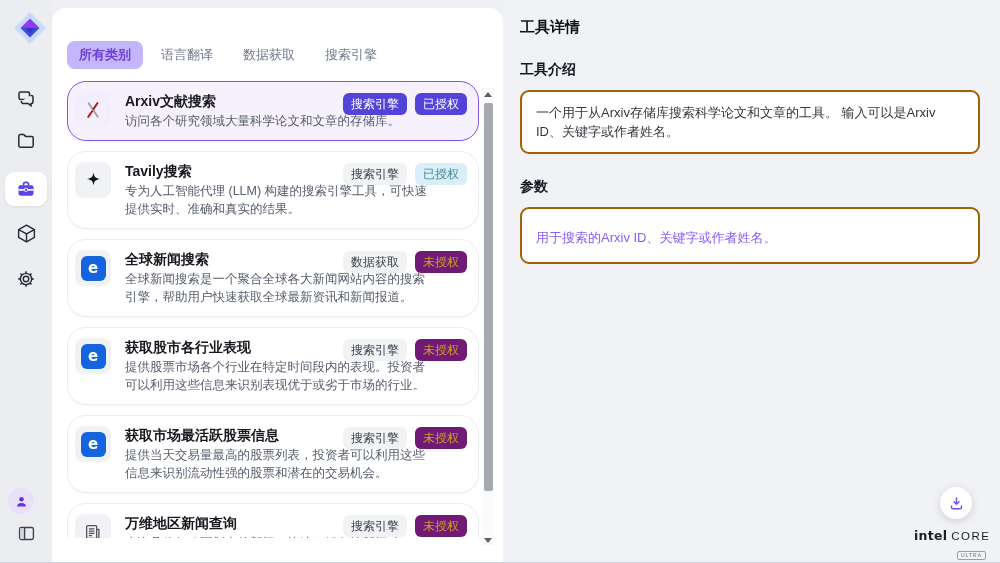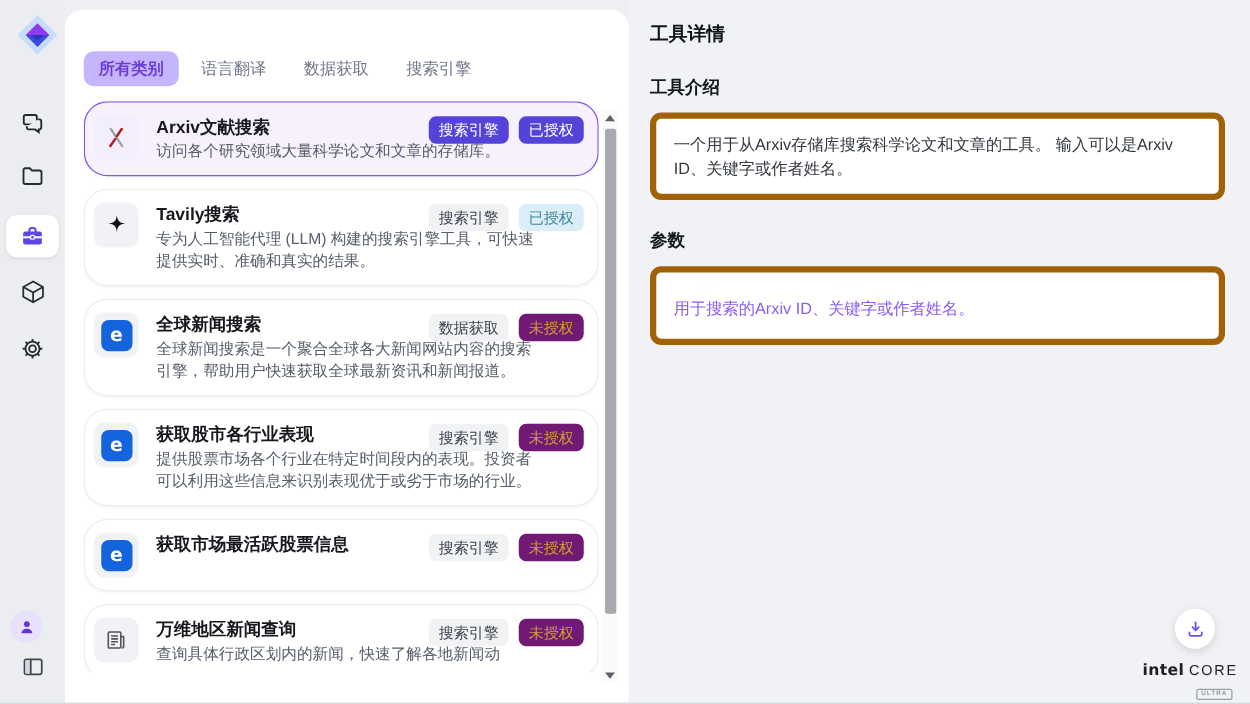--- a/index.html
+++ b/index.html
@@ -44,21 +44,21 @@
   .vscroll { position:absolute; right:9px; top:80px; width:12px; height:458px; background:#fafafa; }
   .vscroll .arrow { position:absolute; left:0; width:12px; height:12px; display:flex; align-items:center; justify-content:center; }
   .tri-up { width:0; height:0; border-left:4px solid transparent; border-right:4px solid transparent; border-bottom:5px solid #5b6068; }
   .tri-down { width:0; height:0; border-left:4px solid transparent; border-right:4px solid transparent; border-top:5px solid #5b6068; }
   .thumb { position:absolute; left:1.5px; top:15px; width:9px; height:388px; background:#a6a9ad; border-radius:2px; }
 
   
   .detail { position:absolute; left:503px; top:0; width:497px; height:563px; background:#f1f2f5; padding:18px 20px 0 17px; }
   .detail-title { font-size:15px; font-weight:700; color:#101318; }
   .section-h { font-size:14px; font-weight:700; color:#15181e; margin-top:24px; }
-  .white-card { background:#fff; border:5px solid #a16207; border-radius:9px; margin-top:11px; width:460px; }
+  .white-card { background:#fff; border:2px solid #a16207; border-radius:9px; margin-top:11px; width:460px; }
   .intro-card { padding:11px 14px; font-size:13px; color:#33383f; line-height:19px; }
   .param-card { padding:13px 14px 15px; }
   .param-line { display:flex; align-items:baseline; gap:7px; }
   .param-name { font-size:13.5px; font-weight:700; color:#15181e; }
   .param-type { font-size:12px; color:#8b919c; }
   .param-req  { font-size:12px; color:#e0524f; }
   .param-desc { font-size:13px; color:#8b5cf6; margin-top:7px; }
 
   
   .fab { position:absolute; right:28px; top:487px; width:32px; height:32px; background:#fff; border-radius:50%; box-shadow:0 2px 8px rgba(0,0,0,.14); display:flex; align-items:center; justify-content:center; cursor:pointer; }
@@ -208,20 +208,21 @@
         <span class="badge amber">未授权</span>
       </div>
     </div>
 
     <div class="card">
       <div class="tool-icon-box">
           <div class="blue-chip">e</div>
         </div>
       <div class="tool-text">
         <div class="tool-title">获取市场最活跃股票信息</div>
+        <div class="tool-desc">提供当天交易量最高的股票列表，投资者可以利用这些信息来识别流动性强的股票和潜在的交易机会。</div>
       </div>
       <div class="badges">
         <span class="badge gray">搜索引擎</span>
         <span class="badge amber">未授权</span>
       </div>
     </div>
 
     <div class="card">
       <div class="tool-icon-box">
         <svg width="20" height="20" viewBox="0 0 22 22" fill="none" stroke="#52525b" stroke-width="1.4" stroke-linejoin="round">

